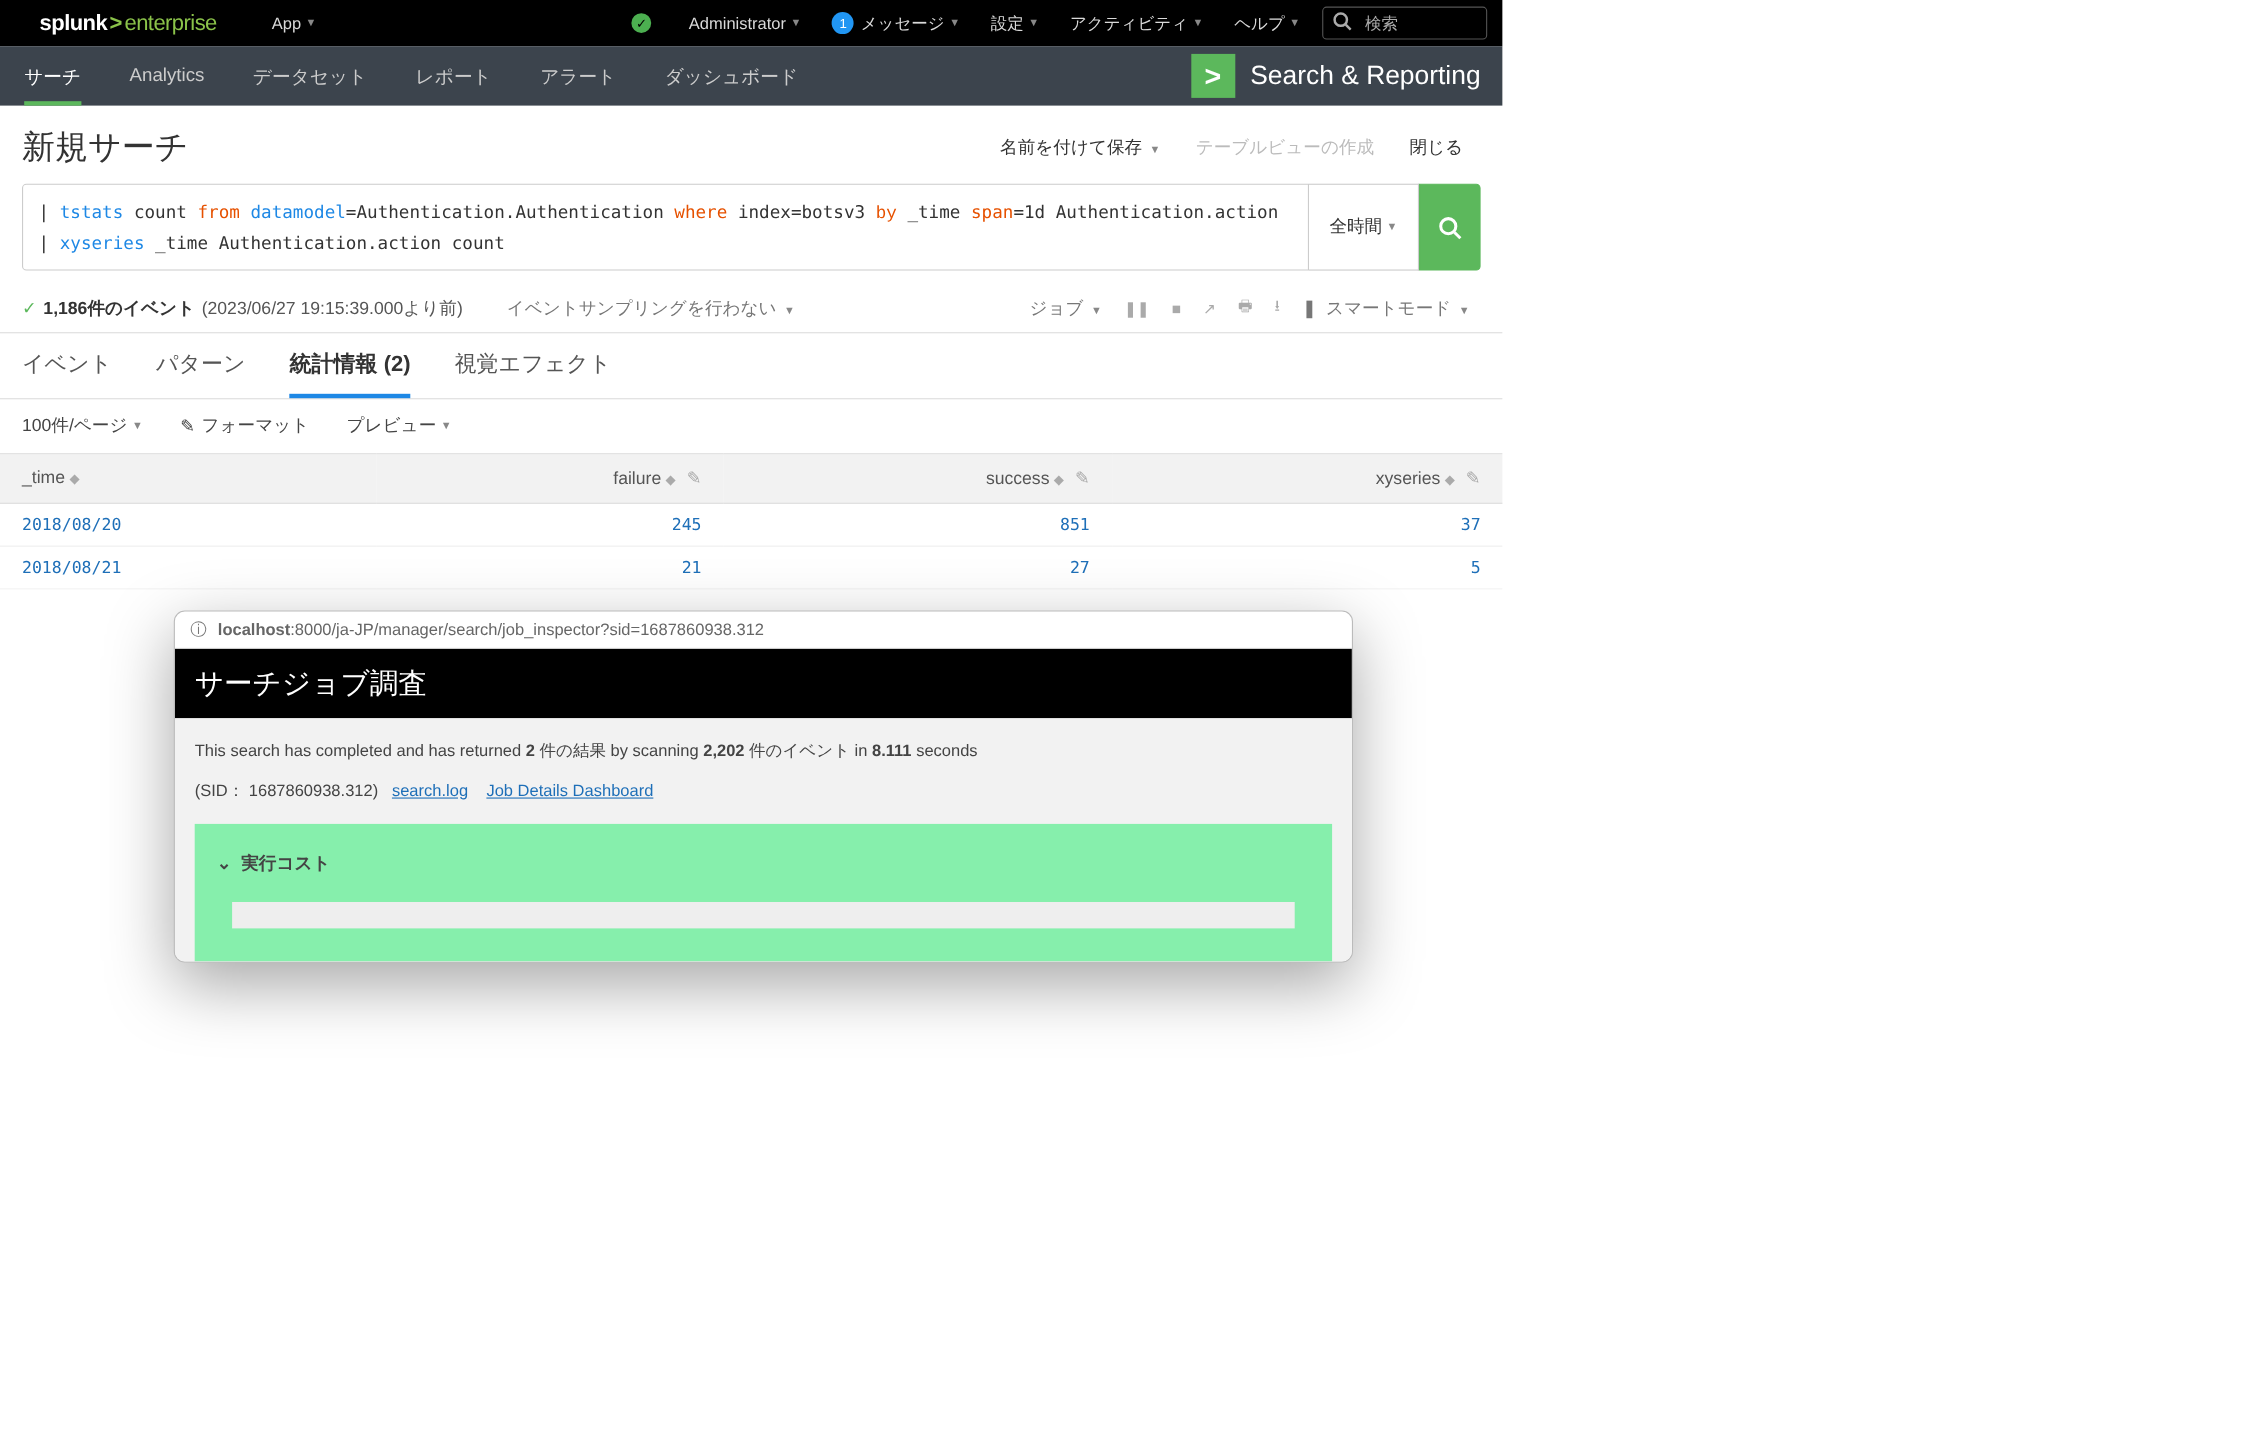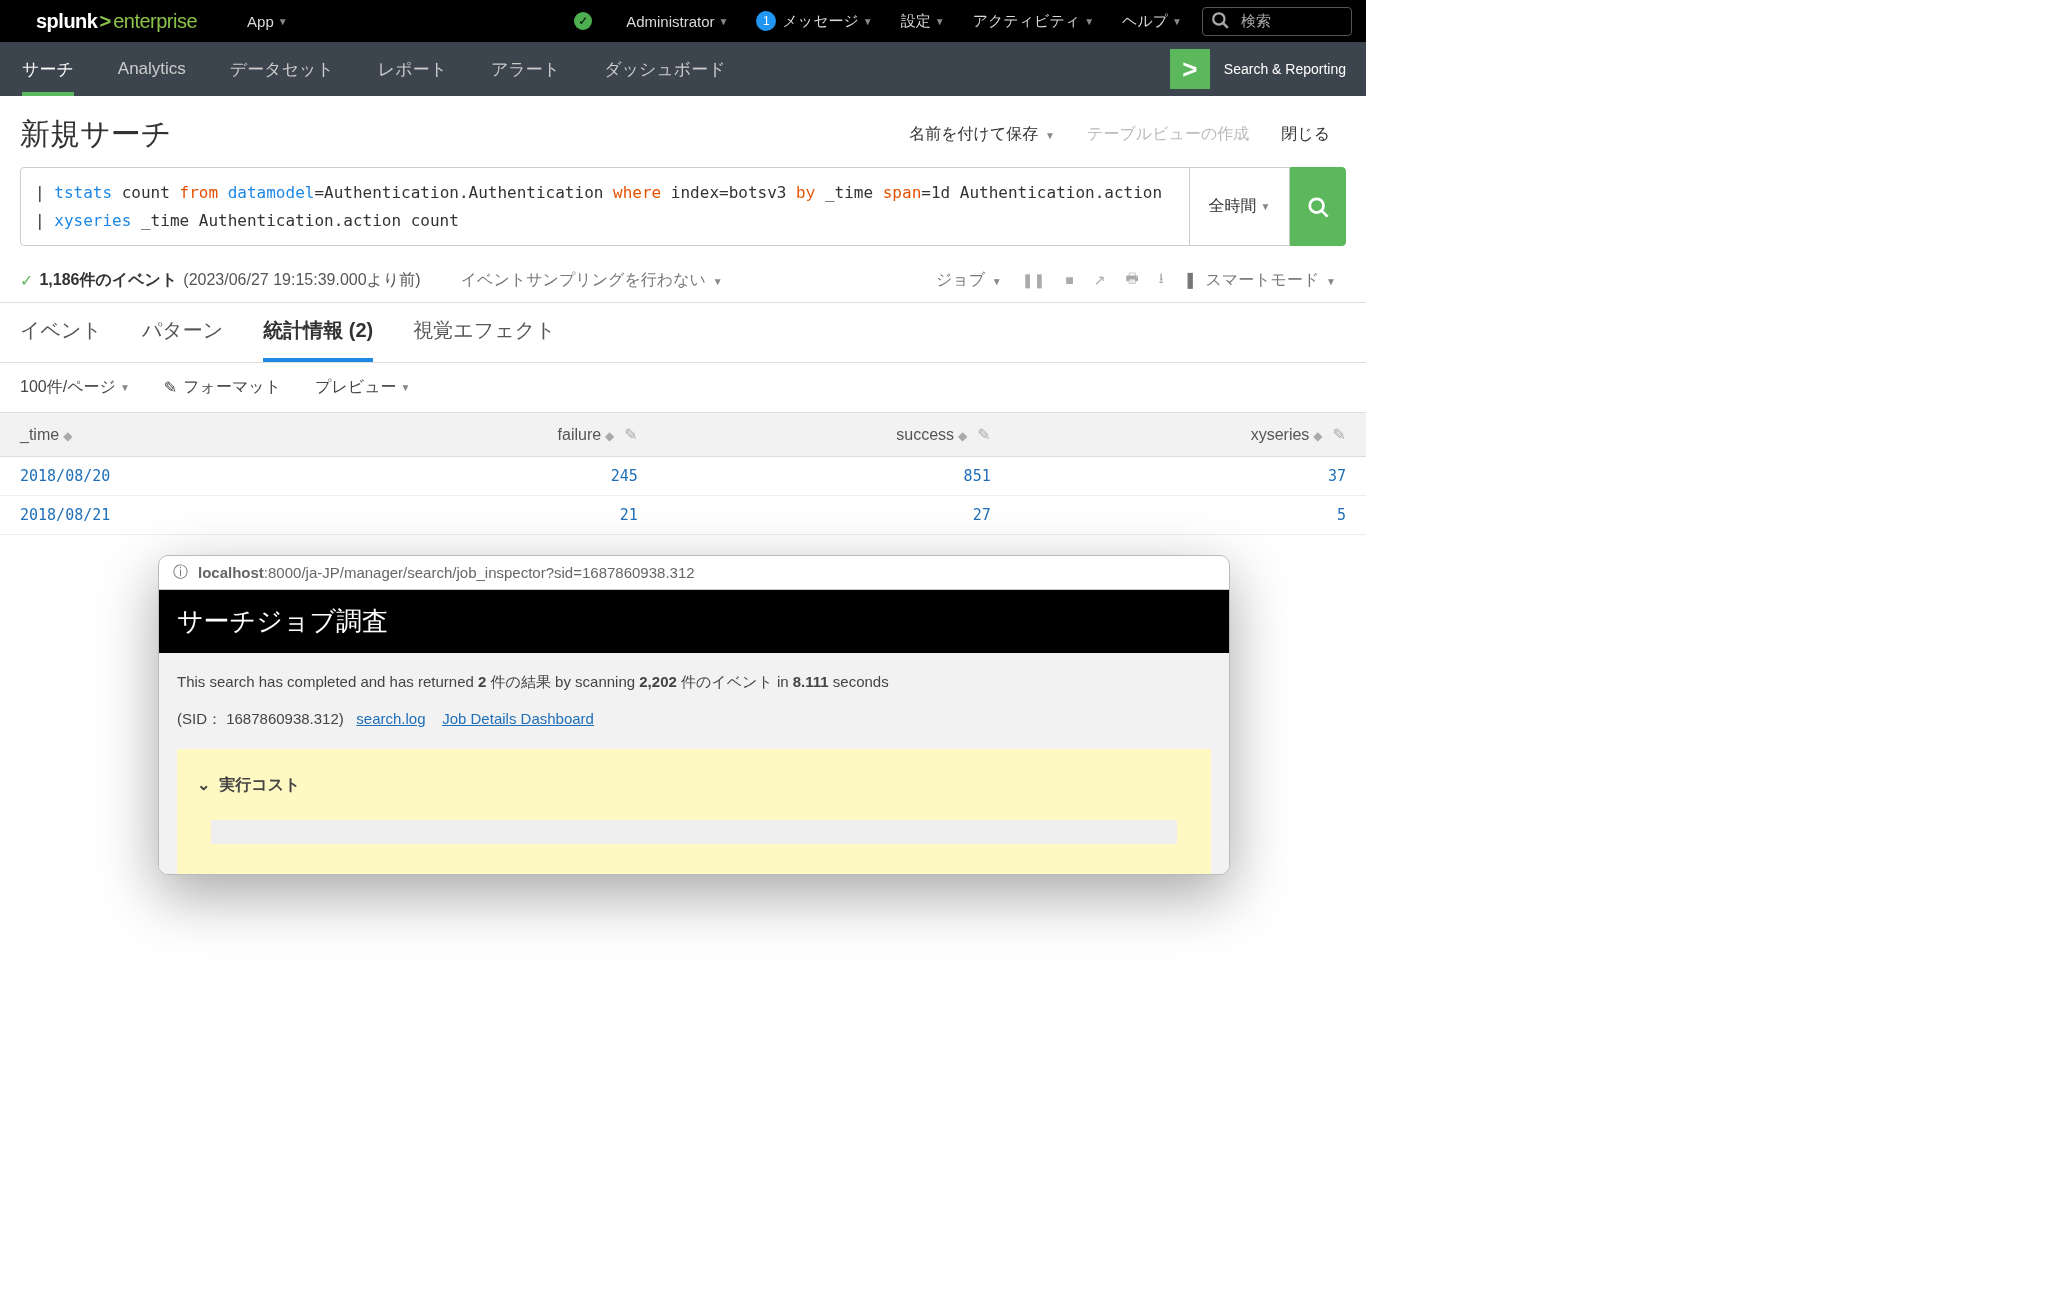--- a/index.html
+++ b/index.html
@@ -19,21 +19,21 @@
   .searchbox { display: flex; align-items: center; border: 1px solid #555; border-radius: 4px; padding: 3px 8px; margin: 0 14px 0 6px; width: 150px; color: #aaa; }
   .searchbox .mag { margin-right: 6px; }
   
   
   .appbar { background: #3c444d; height: 54px; display: flex; align-items: center; color: #ccc; font-size: 17px; }
   .appbar .tab { padding: 0 22px; height: 100%; display: flex; align-items: center; cursor: pointer; }
   .appbar .tab.active { color: #fff; position: relative; }
   .appbar .tab.active::after { content: ""; position: absolute; bottom: 0; left: 22px; right: 22px; height: 4px; background: #5cb85c; }
   .appbar .spacer { flex: 1; }
   .appbar .appicon { width: 40px; height: 40px; background: #5cb85c; display: flex; align-items: center; justify-content: center; color: #fff; font-size: 26px; font-weight: 700; margin-right: 14px; }
-  .appbar .apptitle { color: #fff; font-size: 14px; font-weight: 400; margin-right: 20px; }
+  .appbar .apptitle { color: #fff; font-size: 24px; font-weight: 400; margin-right: 20px; }
   
   
   .pagehdr { display: flex; align-items: center; padding: 18px 20px 12px; }
   .pagehdr h1 { font-size: 30px; font-weight: 400; }
   .pagehdr .spacer { flex: 1; }
   .pagehdr .hdrbtn { padding: 0 16px; font-size: 16px; color: #333; cursor: pointer; }
   .pagehdr .hdrbtn.disabled { color: #bbb; }
   
   
   .searchrow { display: flex; padding: 0 20px 14px; }
@@ -85,21 +85,21 @@
   .modal .light.y { background: #febc2e; }
   .modal .light.g { background: #28c840; }
   .modal .titlebar .ttext { margin: 0 auto; font-weight: 600; }
   .modal .urlbar { height: 34px; display: flex; align-items: center; padding: 0 14px; border-bottom: 1px solid #ccc; color: #666; font-size: 15px; }
   .modal .urlbar .infoicon { margin-right: 10px; color: #777; }
   .modal .sectitle { background: #000; color: #fff; font-size: 26px; padding: 14px 18px; }
   .modal .body { padding: 20px 18px 0; background: #f2f2f2; font-size: 15px; color: #444; }
   .modal .body .row { margin-bottom: 18px; }
   .modal .body a { color: #1e6fb8; text-decoration: underline; cursor: pointer; }
   .modal .body .bold { font-weight: 700; }
-  .modal .innerwhite { background: #fef9c3; margin-top: 20px; padding: 26px 20px 30px; }
+  .modal .innerwhite { background: #86efac; margin-top: 20px; padding: 26px 20px 30px; }
   .modal .expander { font-size: 16px; font-weight: 600; cursor: pointer; }
   .modal .innerbar { background: #eee; height: 24px; margin: 24px 14px 0; }
   
   svg.mag { width: 18px; height: 18px; }
 </style>
 </head>
 <body>
 
 <div class="topbar">
   <div class="brand">

